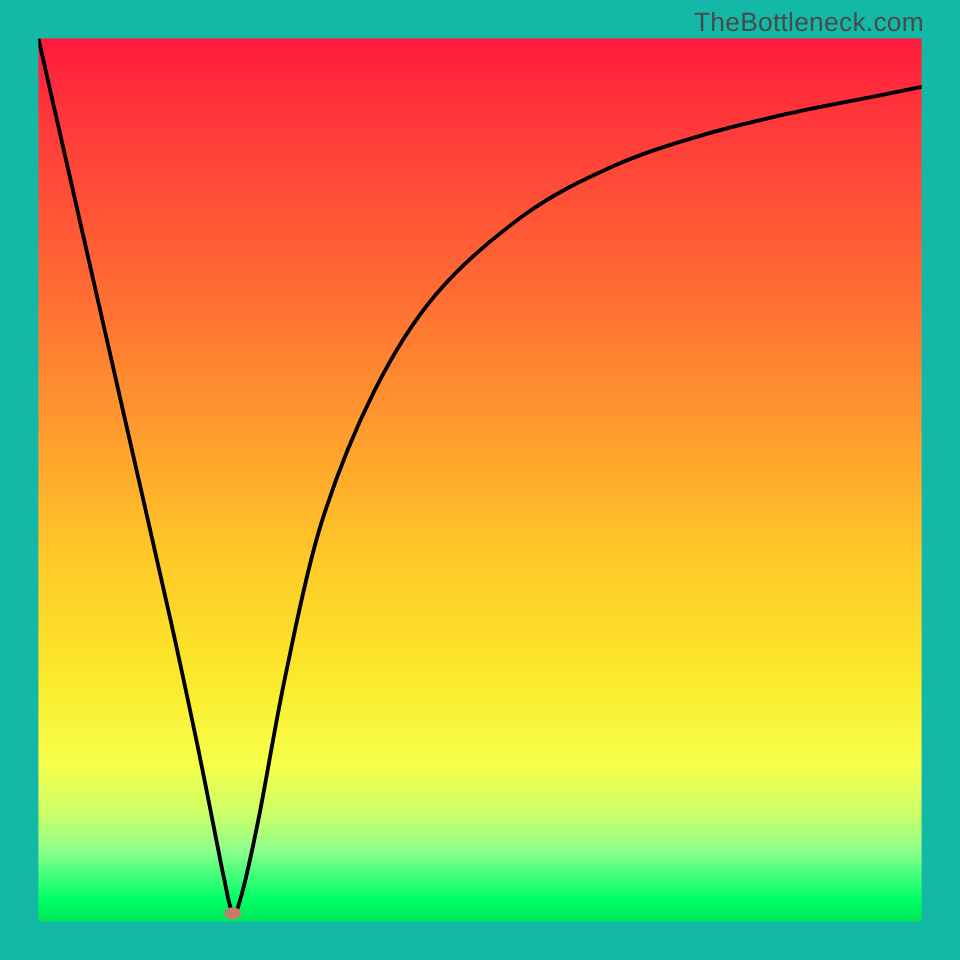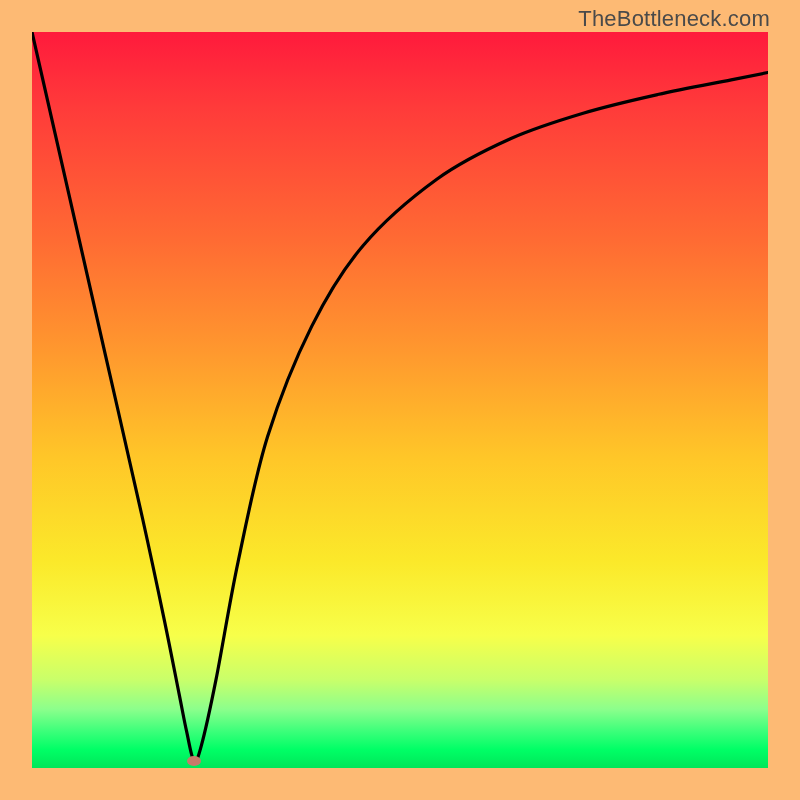--- a/index.html
+++ b/index.html
@@ -8,21 +8,21 @@
     width: 800px;
     height: 800px;
     background: #000;
     font-family: Arial, Helvetica, sans-serif;
     overflow: hidden;
   }
   .frame {
     position: relative;
     width: 800px;
     height: 800px;
-    background: #fdba74;
+    background: #14b8a6;
   }
   .plot-area {
     position: absolute;
     left: 32px;
     top: 32px;
     width: 736px;
     height: 736px;
     
     background: linear-gradient(to bottom,
       #ff1a3c 0%,

